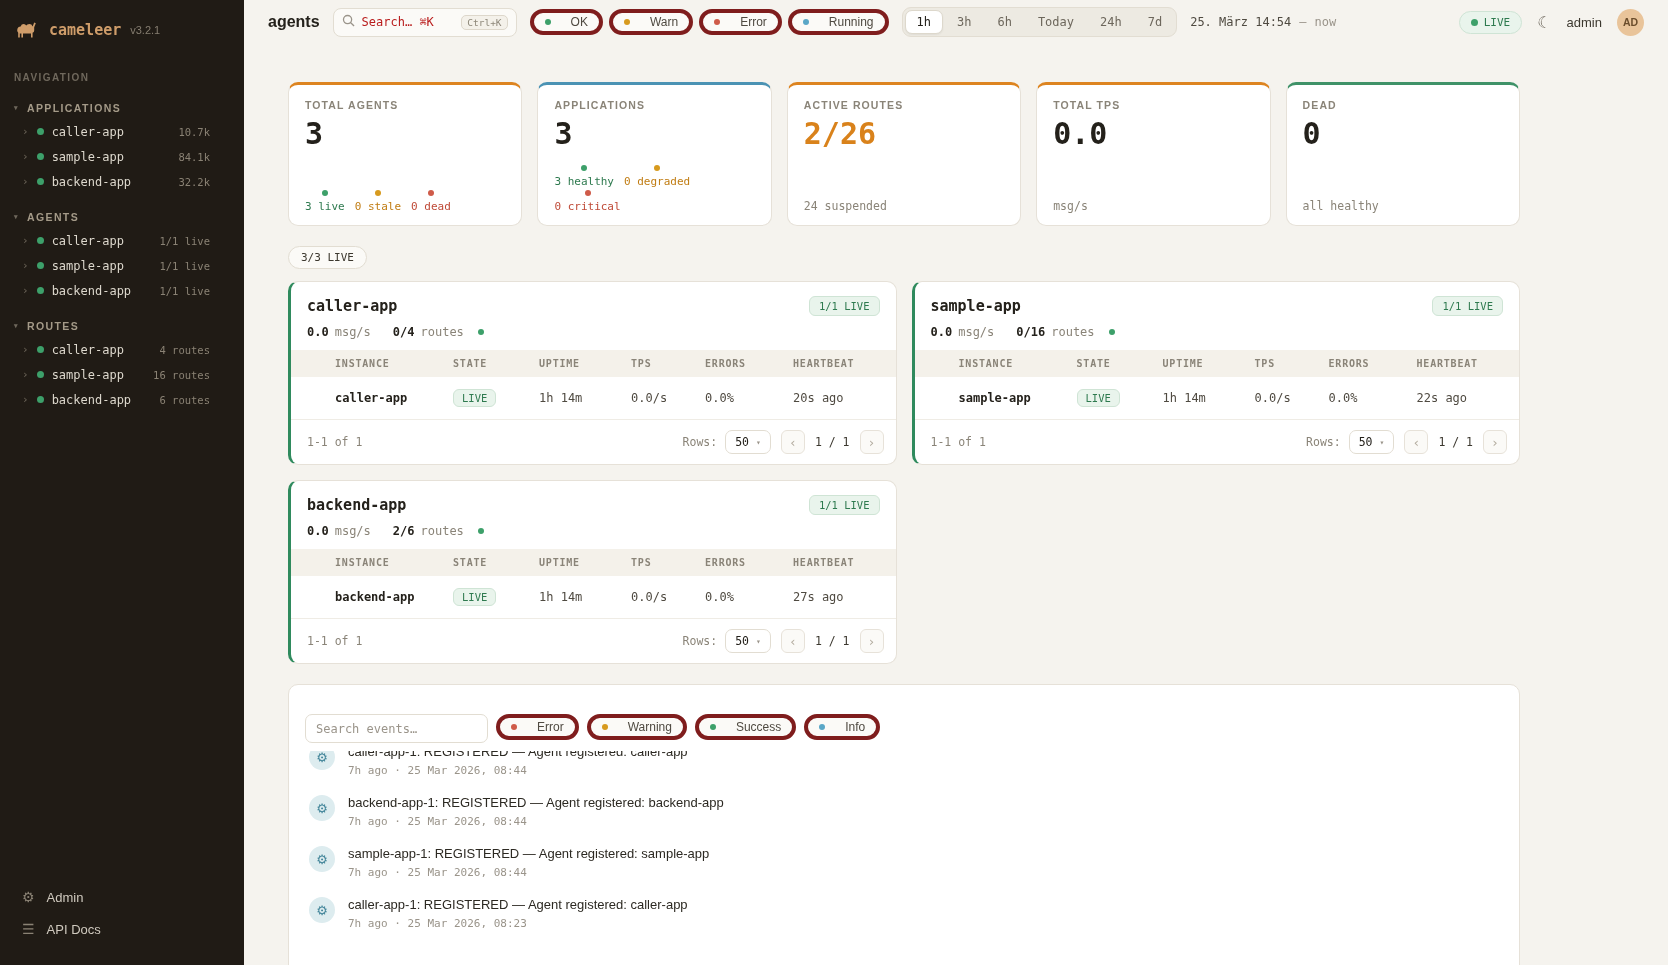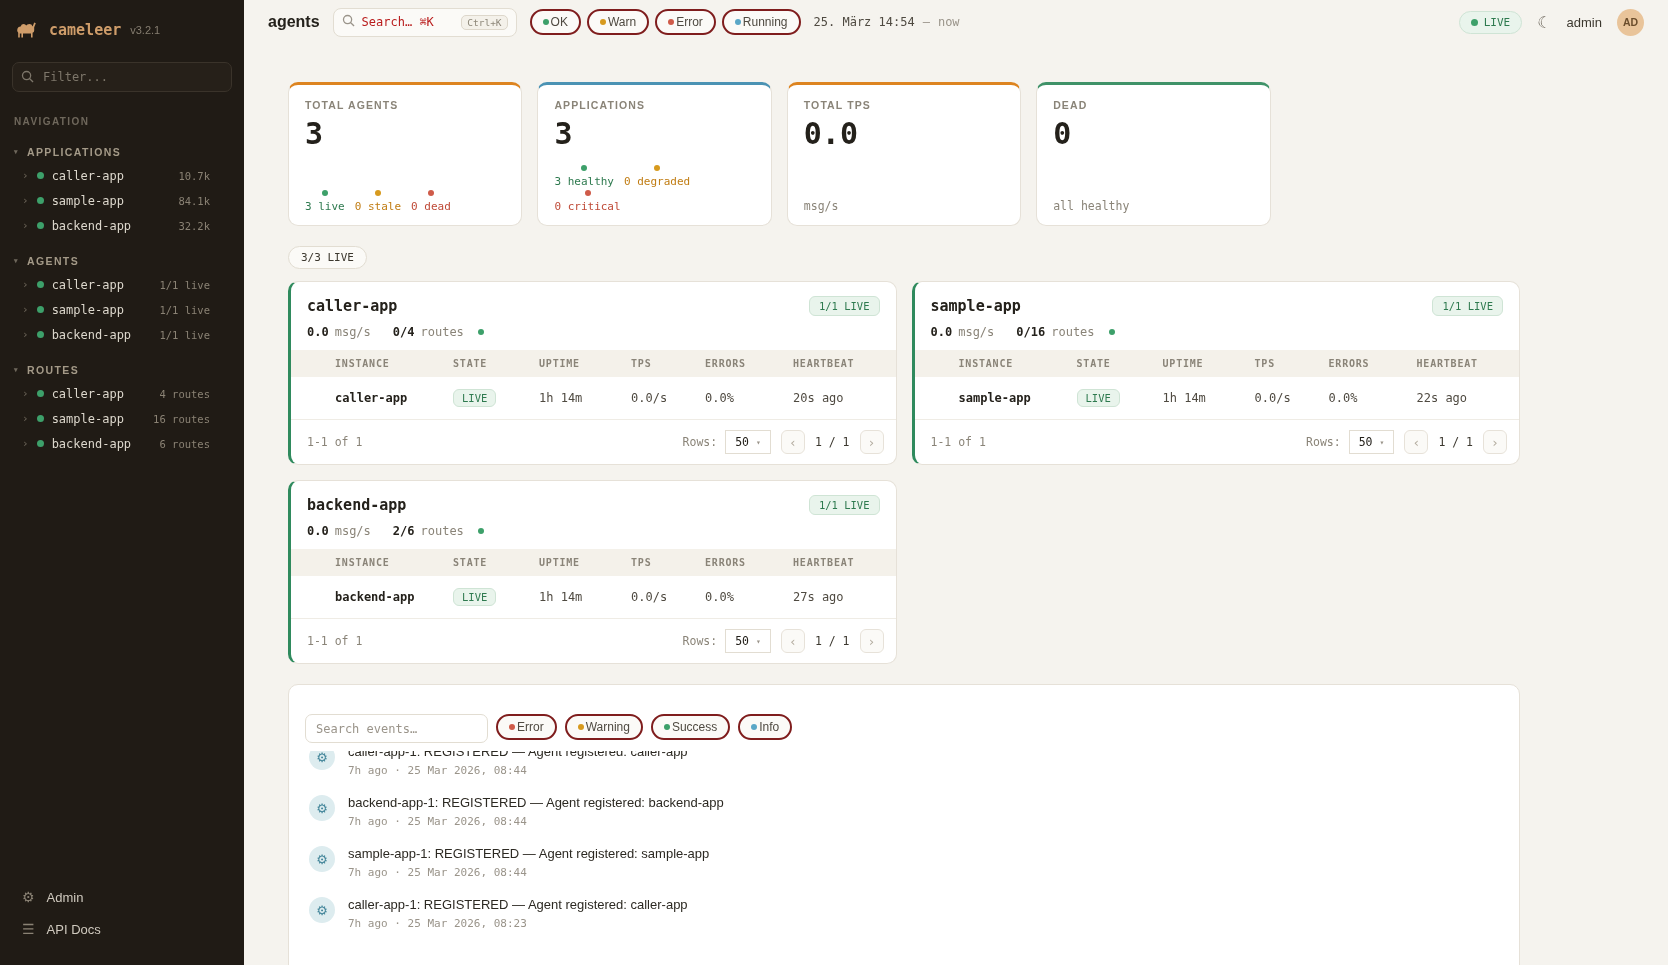--- a/index.html
+++ b/index.html
@@ -28,21 +28,21 @@
   .foot-icon { color:#8a8274; font-size:14px; }
 
   
   .main { flex:1; display:flex; flex-direction:column; height:100%; overflow:hidden; }
   .topbar { display:flex; align-items:center; gap:13px; padding:8px 24px; height:44px; flex:none; }
   .page-title { font-weight:bold; font-size:16px; }
   .search-box { display:flex; align-items:center; gap:7px; background:#fbfaf7; border:1px solid #e2ddd2; border-radius:8px; height:29px; padding:0 8px; width:184px; cursor:text; }
   .search-ph { color:#b91c1c; font-size:12px; font-family:"DejaVu Sans Mono",monospace; flex:1; white-space:nowrap; overflow:hidden; }
   .kbd { border:1px solid #ddd7cb; border-radius:5px; font-size:9.5px; color:#8d8779; padding:1px 5px; background:#f4f1ea; font-family:"DejaVu Sans Mono",monospace; }
   .chips { display:flex; gap:6px; }
-  .chip { display:flex; align-items:center; gap:2px; border:2px solid #7f1d1d; background:#fbfaf7; border-radius:999px; height:26px; padding:0 11px; font-size:12px; color:#4f4a41; cursor:pointer; }
+  .chip { display:flex; align-items:center; gap:20px; border:4px solid #7f1d1d; background:#fbfaf7; border-radius:999px; height:26px; padding:0 11px; font-size:12px; color:#4f4a41; cursor:pointer; }
   .chip .dot { width:6px; height:6px; }
   .dot-green { background:#3da06a; } .dot-orange { background:#d79a1e; } .dot-red { background:#cf5b49; } .dot-blue { background:#5aa7c7; }
   .range-group { display:flex; align-items:center; background:#edeae2; border:1px solid #e2ddd2; border-radius:9px; padding:2px; gap:2px; }
   .range-btn { border-radius:7px; padding:4px 11px; font-size:12px; color:#6d675c; cursor:pointer; font-family:"DejaVu Sans Mono",monospace; border:1px solid transparent; }
   .range-btn.active { background:#fff; border:1px solid #ddd8cc; color:#24211b; box-shadow:0 1px 2px rgba(0,0,0,.06); }
   .date-wrap { display:flex; gap:8px; align-items:center; font-size:12px; color:#4f4a41; font-family:"DejaVu Sans Mono",monospace; }
   .date-sep,.date-now { color:#9a948a; }
   .top-right { margin-left:auto; display:flex; align-items:center; gap:15px; }
   .live-pill { display:flex; align-items:center; gap:6px; background:#e9f4ec; border:1px solid #cfe4d5; color:#2e7a4f; font-size:11px; border-radius:999px; padding:4px 11px; font-family:"DejaVu Sans Mono",monospace; cursor:pointer; }
   .moon { color:#6d675c; font-size:16px; cursor:pointer; }
@@ -77,21 +77,21 @@
   .mini-dot { width:6px; height:6px; background:#3da06a; border-radius:50%; margin-left:8px; }
   table { width:100%; border-collapse:collapse; table-layout:fixed; }
   thead th { background:#f4f1ea; color:#8a8478; font-size:10px; letter-spacing:.8px; text-align:left; padding:8px 10px; font-family:"DejaVu Sans Mono",monospace; font-weight:bold; }
   tbody td { padding:12px 10px; font-size:12px; font-family:"DejaVu Sans Mono",monospace; color:#4f4a41; border-bottom:1px solid #efece5; }
   tbody tr { cursor:pointer; }
   td.instance { font-weight:bold; color:#24211b; }
   .state-pill { display:inline-block; background:#e9f4ec; border:1px solid #cfe4d5; color:#2e7a4f; font-size:10.5px; border-radius:6px; padding:2px 8px; }
   .row-dot { width:7px; height:7px; border-radius:50%; background:#3da06a; margin-left:4px; }
   .card-footer { display:flex; align-items:center; padding:10px 12px 10px 16px; font-size:11.5px; color:#8a8478; font-family:"DejaVu Sans Mono",monospace; }
   .footer-right { margin-left:auto; display:flex; align-items:center; }
-  .rows-select { display:flex; align-items:center; gap:7px; border:1px solid #e2ddd2; border-radius:0; padding:4px 9px; margin-left:8px; color:#24211b; cursor:pointer; background:#fff; }
+  .rows-select { display:flex; align-items:center; gap:7px; border:1px solid #e2ddd2; border-radius:7px; padding:4px 9px; margin-left:8px; color:#24211b; cursor:pointer; background:#fff; }
   .rows-caret { color:#9a948a; font-size:8px; }
   .pg-btn { width:24px; height:24px; border:1px solid #e7e2d9; border-radius:6px; display:flex; align-items:center; justify-content:center; color:#b3ac9f; margin-left:10px; cursor:pointer; background:#fbfaf7; font-size:13px; }
   .pg-btn.next { margin-left:10px; }
   .pg-label { color:#3c382f; margin-left:10px; }
 
   
   .timeline-card { background:#fff; border:1px solid #e6e1d8; border-radius:10px; margin-top:20px; padding:16px 16px 0; height:313px; overflow:hidden; display:flex; flex-direction:column; }
   .tl-head { display:flex; justify-content:space-between; align-items:center; }
   .tl-title { font-weight:bold; font-size:15px; }
   .tl-count { font-size:11.5px; color:#8a8478; font-family:"DejaVu Sans Mono",monospace; }
@@ -112,29 +112,20 @@
   <div class="logo-row">
     <span>
       <svg width="26" height="24" viewBox="0 0 32 30">
           <path d="M5 27 L5 21 Q3 19 4 16 Q5 13 8 13 Q9 10 12 10 Q14 10 15 12 Q16 10 19 10 Q22 10 23 13 L25 8 L27 9 L25 14 L25 18 Q25 20 23 21 L23 27 L21 27 L21 22 L11 22 L11 27 L9 27 L9 22 L7 22 L7 27 Z" fill="#cf9d6a"></path>
         </svg>
     </span>
     <span class="logo-name">cameleer</span>
     <span class="logo-ver">v3.2.1</span>
   </div>
 
-  <div class="filter-wrap">
-    <span class="filter-glass">
-      <svg width="13" height="13" viewBox="0 0 14 14">
-          <circle cx="6" cy="6" r="4.4" fill="none" stroke="#7d766a" stroke-width="1.4"></circle>
-          <line x1="9.4" y1="9.4" x2="13" y2="13" stroke="#7d766a" stroke-width="1.4"></line>
-        </svg>
-    </span>
-    <input class="filter-input" placeholder="Filter..." style="">
-  </div>
 
   <div class="nav-label">NAVIGATION</div>
 
   <div class="section">
     <div class="section-title">
       <span class="sec-caret">▾</span>
       <span>APPLICATIONS</span>
     </div>
     <div class="side-item">
       <span class="chev">›</span>
@@ -246,20 +237,28 @@
       <div class="chip">
         <span class="dot dot-red"></span>
         <span>Error</span>
       </div>
       <div class="chip">
         <span class="dot dot-blue"></span>
         <span>Running</span>
       </div>
     </div>
 
+    <div class="range-group">
+      <span class="range-btn active">1h</span>
+      <span class="range-btn">3h</span>
+      <span class="range-btn">6h</span>
+      <span class="range-btn">Today</span>
+      <span class="range-btn">24h</span>
+      <span class="range-btn">7d</span>
+    </div>
 
     <div class="date-wrap">
       <span>25. März 14:54</span>
       <span class="date-sep">—</span>
       <span class="date-now">now</span>
     </div>
 
     <div class="top-right">
       <div class="live-pill">
         <span class="dot dot-green"></span>
@@ -304,20 +303,25 @@
               </span>
             <span class="sub sub-orange">
                 <span class="dot dot-orange"></span>
                 <span>0 degraded</span>
               </span>
             <span class="sub sub-red">
                 <span class="dot dot-red"></span>
                 <span>0 critical</span>
               </span>
           </div>
+        </div>
+        <div class="stat-card ac-orange">
+          <div class="stat-title">ACTIVE ROUTES</div>
+          <div class="stat-value val-orange">2/26</div>
+          <div class="stat-note">24 suspended</div>
         </div>
         <div class="stat-card ac-orange">
           <div class="stat-title">TOTAL TPS</div>
           <div class="stat-value">0.0</div>
           <div class="stat-note">msg/s</div>
         </div>
         <div class="stat-card ac-green">
           <div class="stat-title">DEAD</div>
           <div class="stat-value">0</div>
           <div class="stat-note">all healthy</div>

